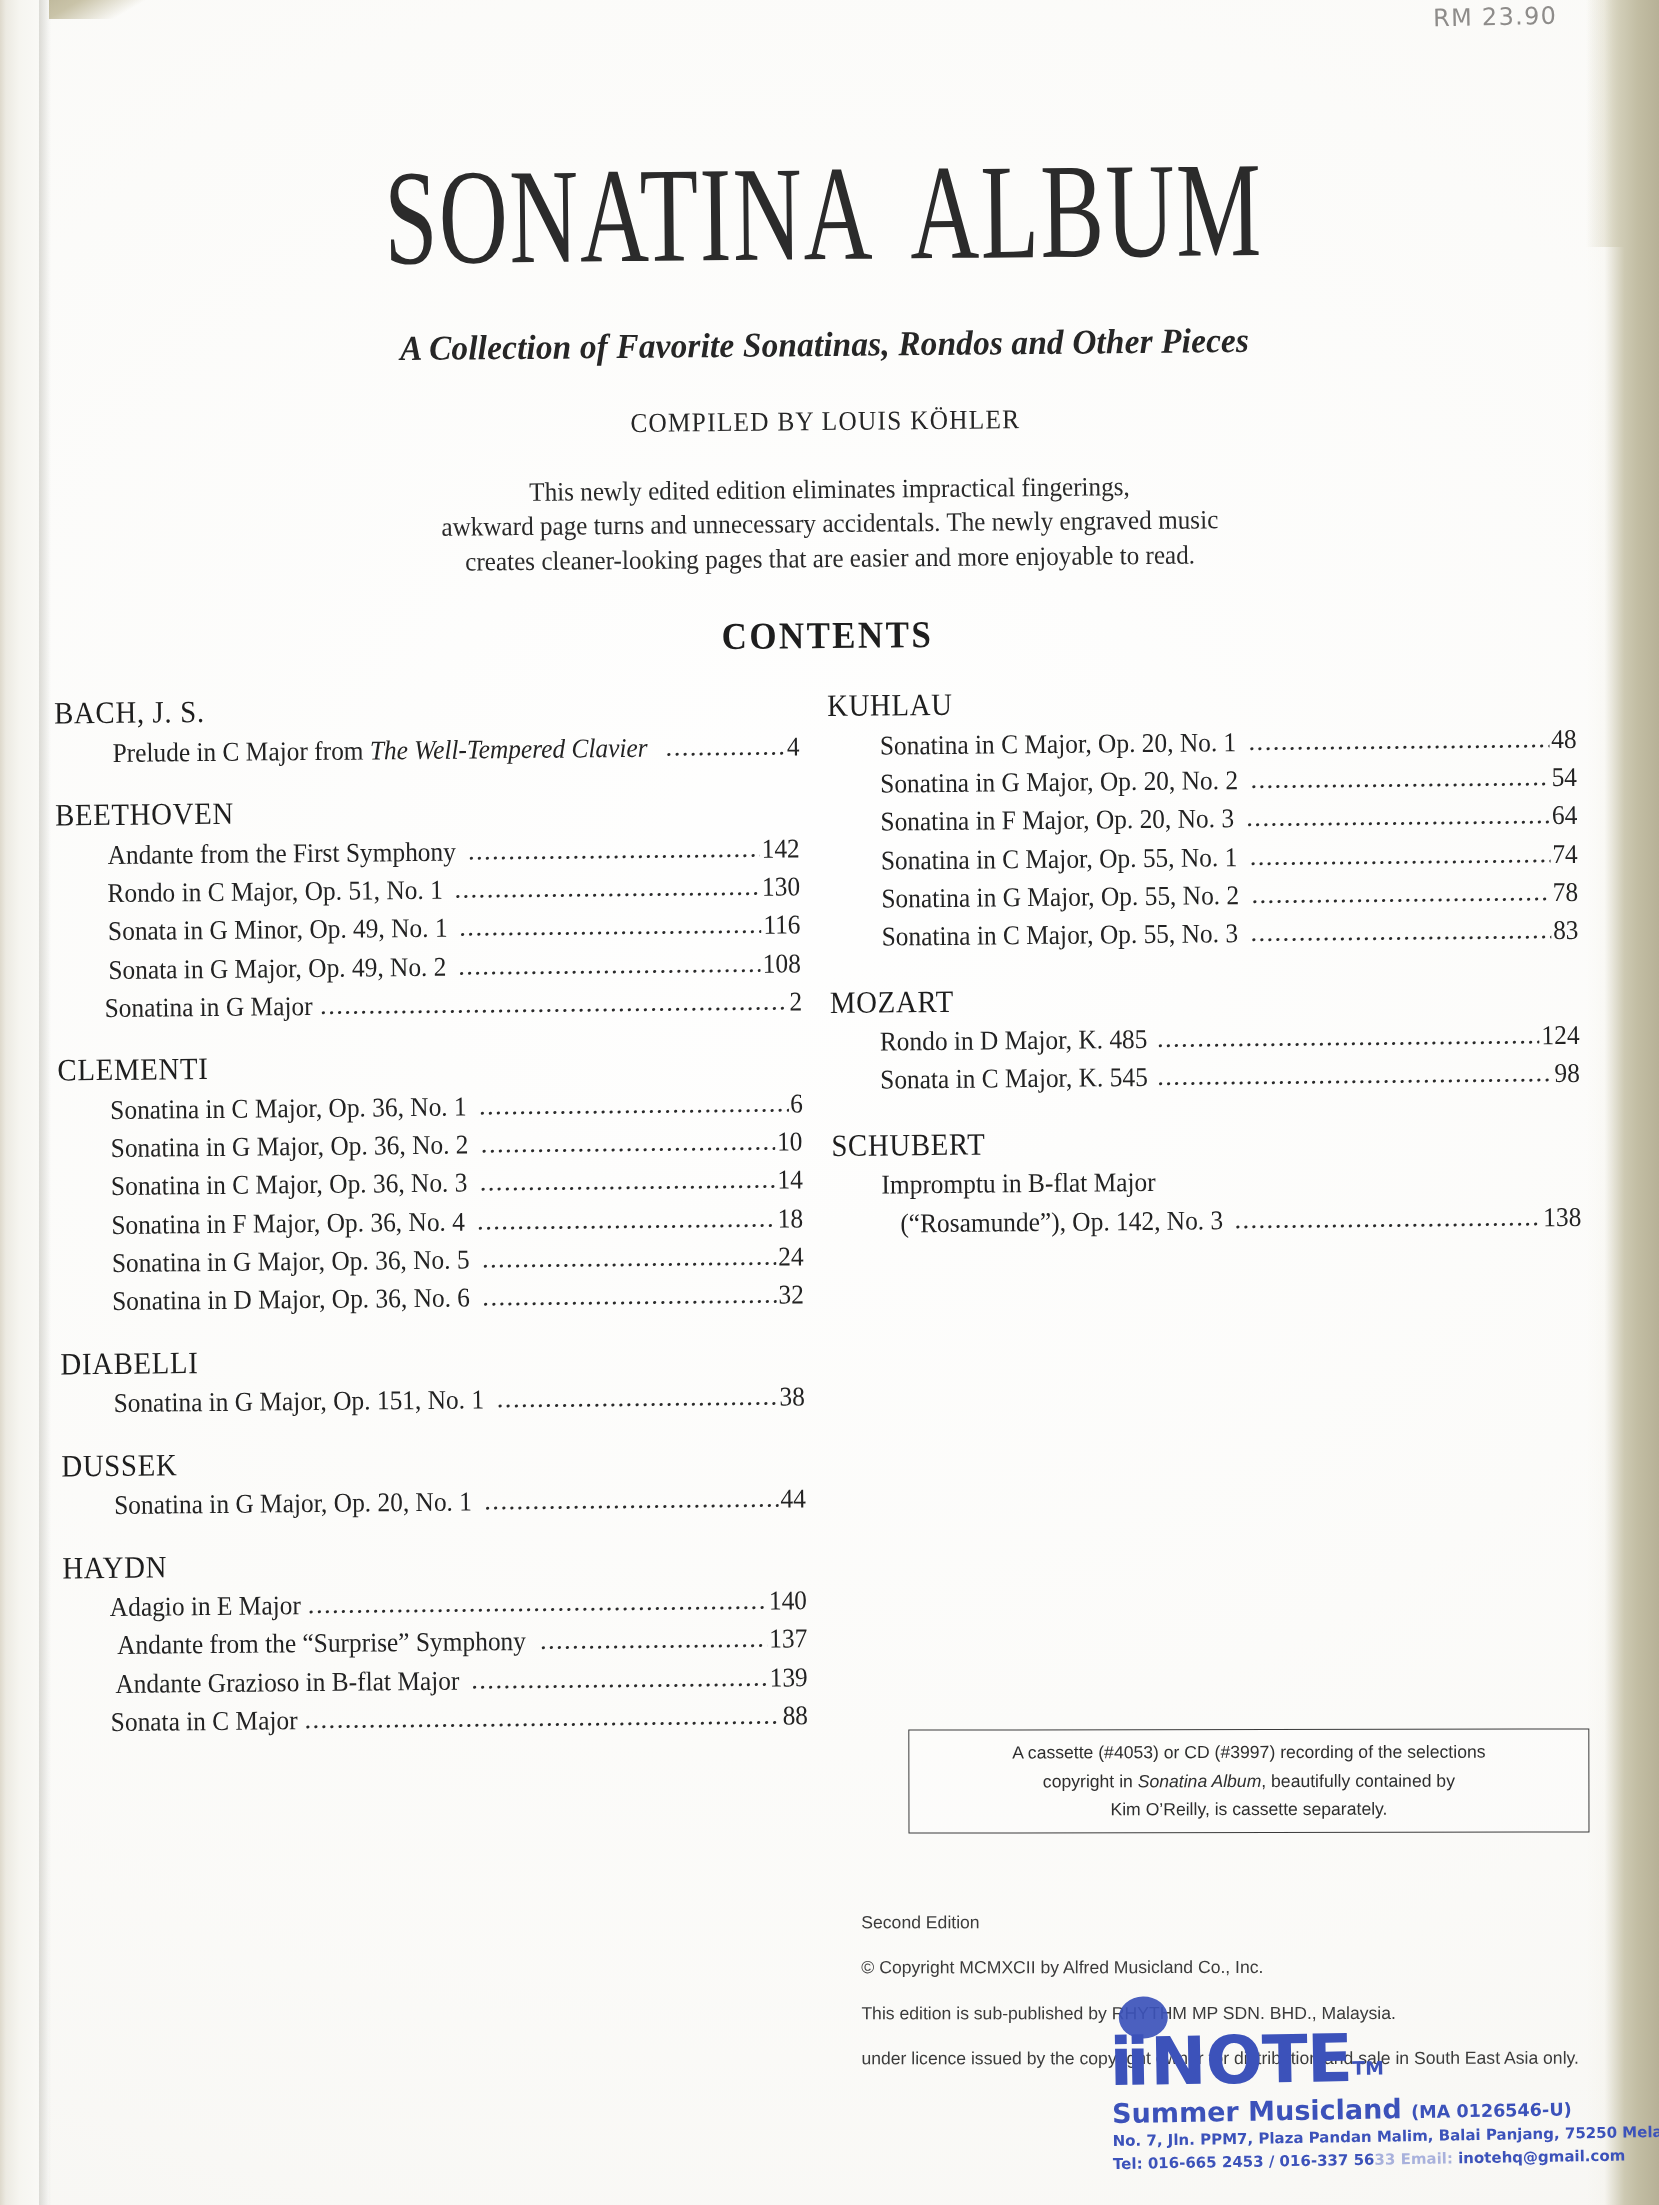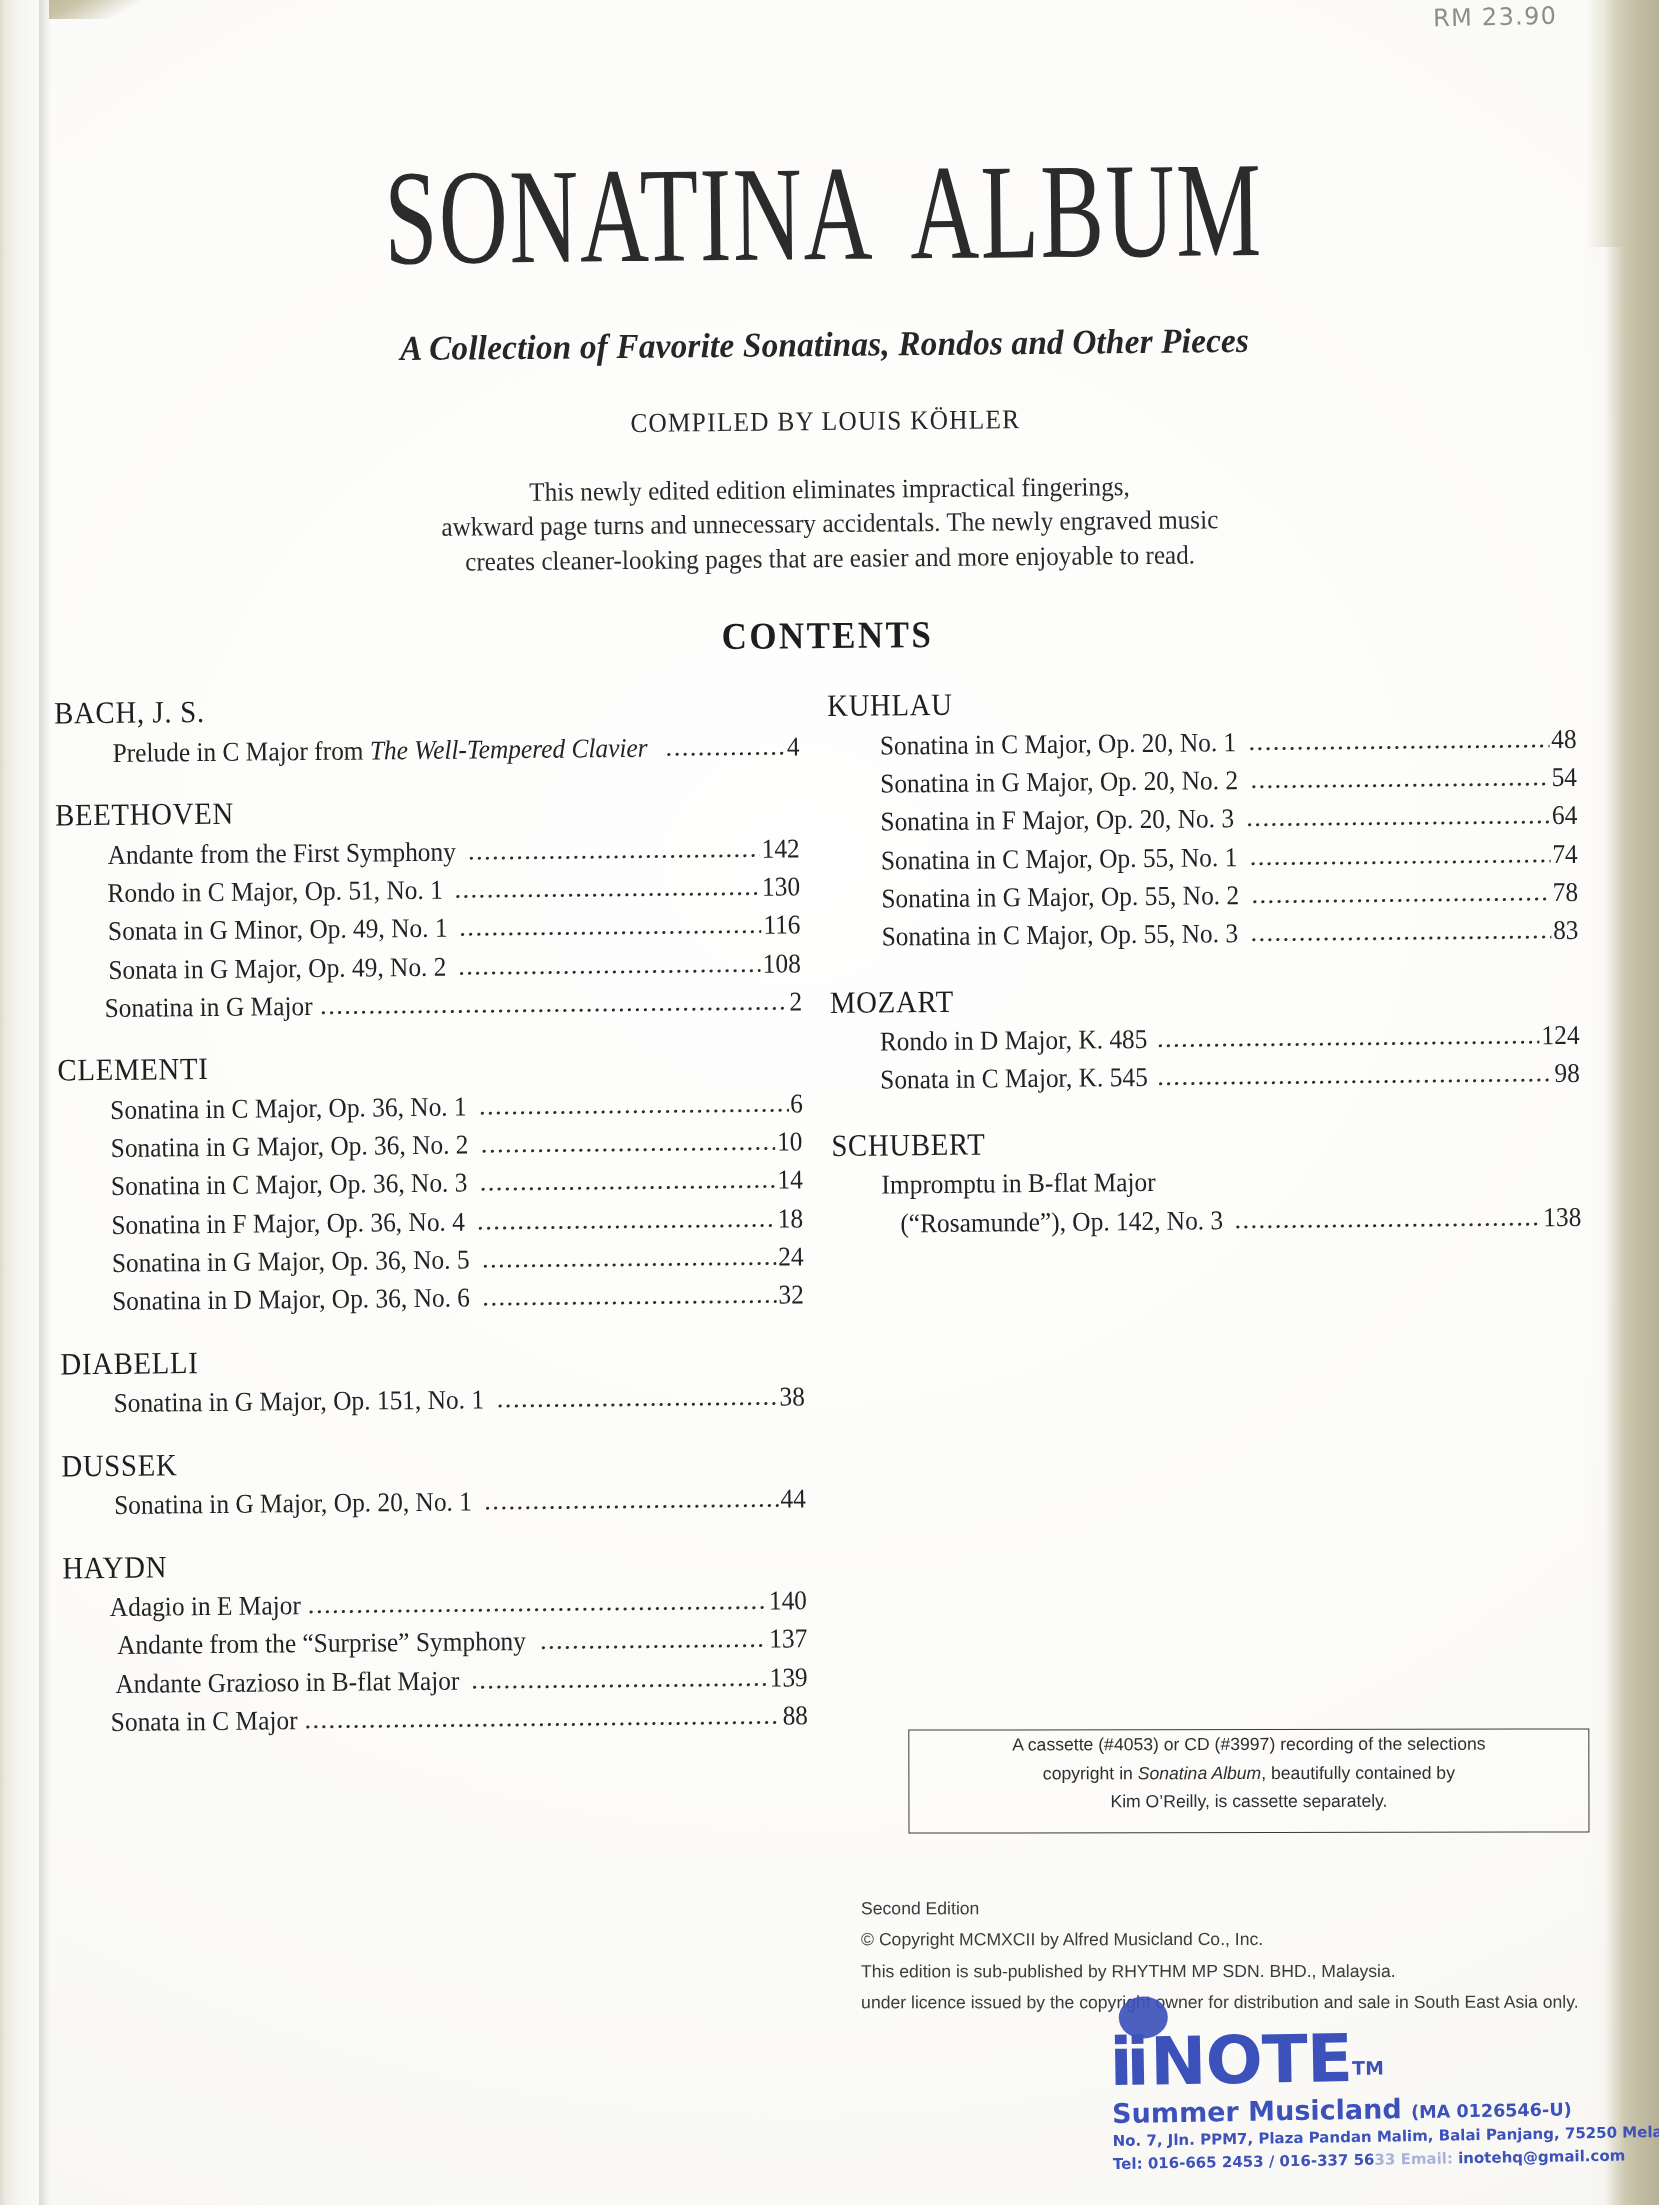--- a/index.html
+++ b/index.html
@@ -198,35 +198,35 @@
     transform: rotate(0.45deg);
   }
   .notice .nline {
     text-align: center;
     font-family: "Liberation Sans", "DejaVu Sans", sans-serif;
     font-size: 17.6px;
     line-height: 1.62;
     color: #2e2e2e;
     white-space: nowrap;
   }
-  .notice .ninner { padding-top: 0; }
+  .notice .ninner { padding-top: 8px; }
   .notice i { font-style: italic; }
 
   
   .copyright {
     position: absolute;
     top: 1897px; left: 851px;
     width: 776px;
     font-family: "Liberation Sans", "DejaVu Sans", sans-serif;
     font-size: 17.6px;
     line-height: 1.78;
     color: #3b3b3b;
     transform: rotate(0.5deg);
   }
-  .copyright div { white-space: nowrap; }
+  .copyright div { white-space: nowrap; margin-top: 14px; }
   .copyright .spacer { display: inline-block; width: 15px; }
 
   
   .stamp {
     position: absolute;
     top: 1998px; left: 1098px;
     width: 485px;
     color: #3c52ba;
     transform: rotate(-0.4deg);
   }

